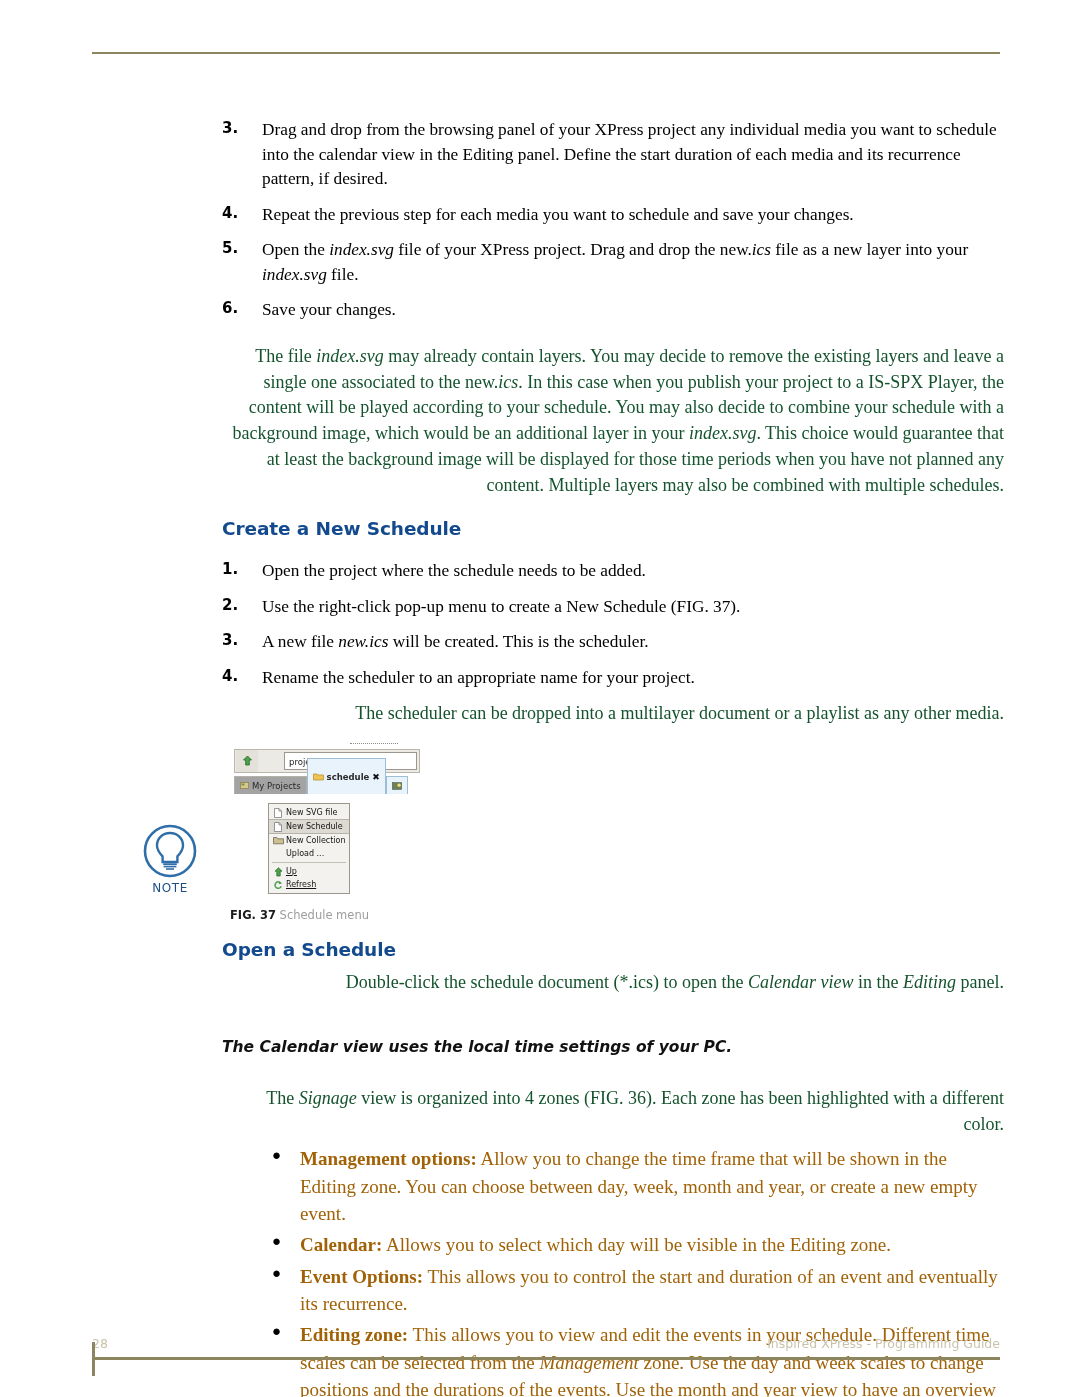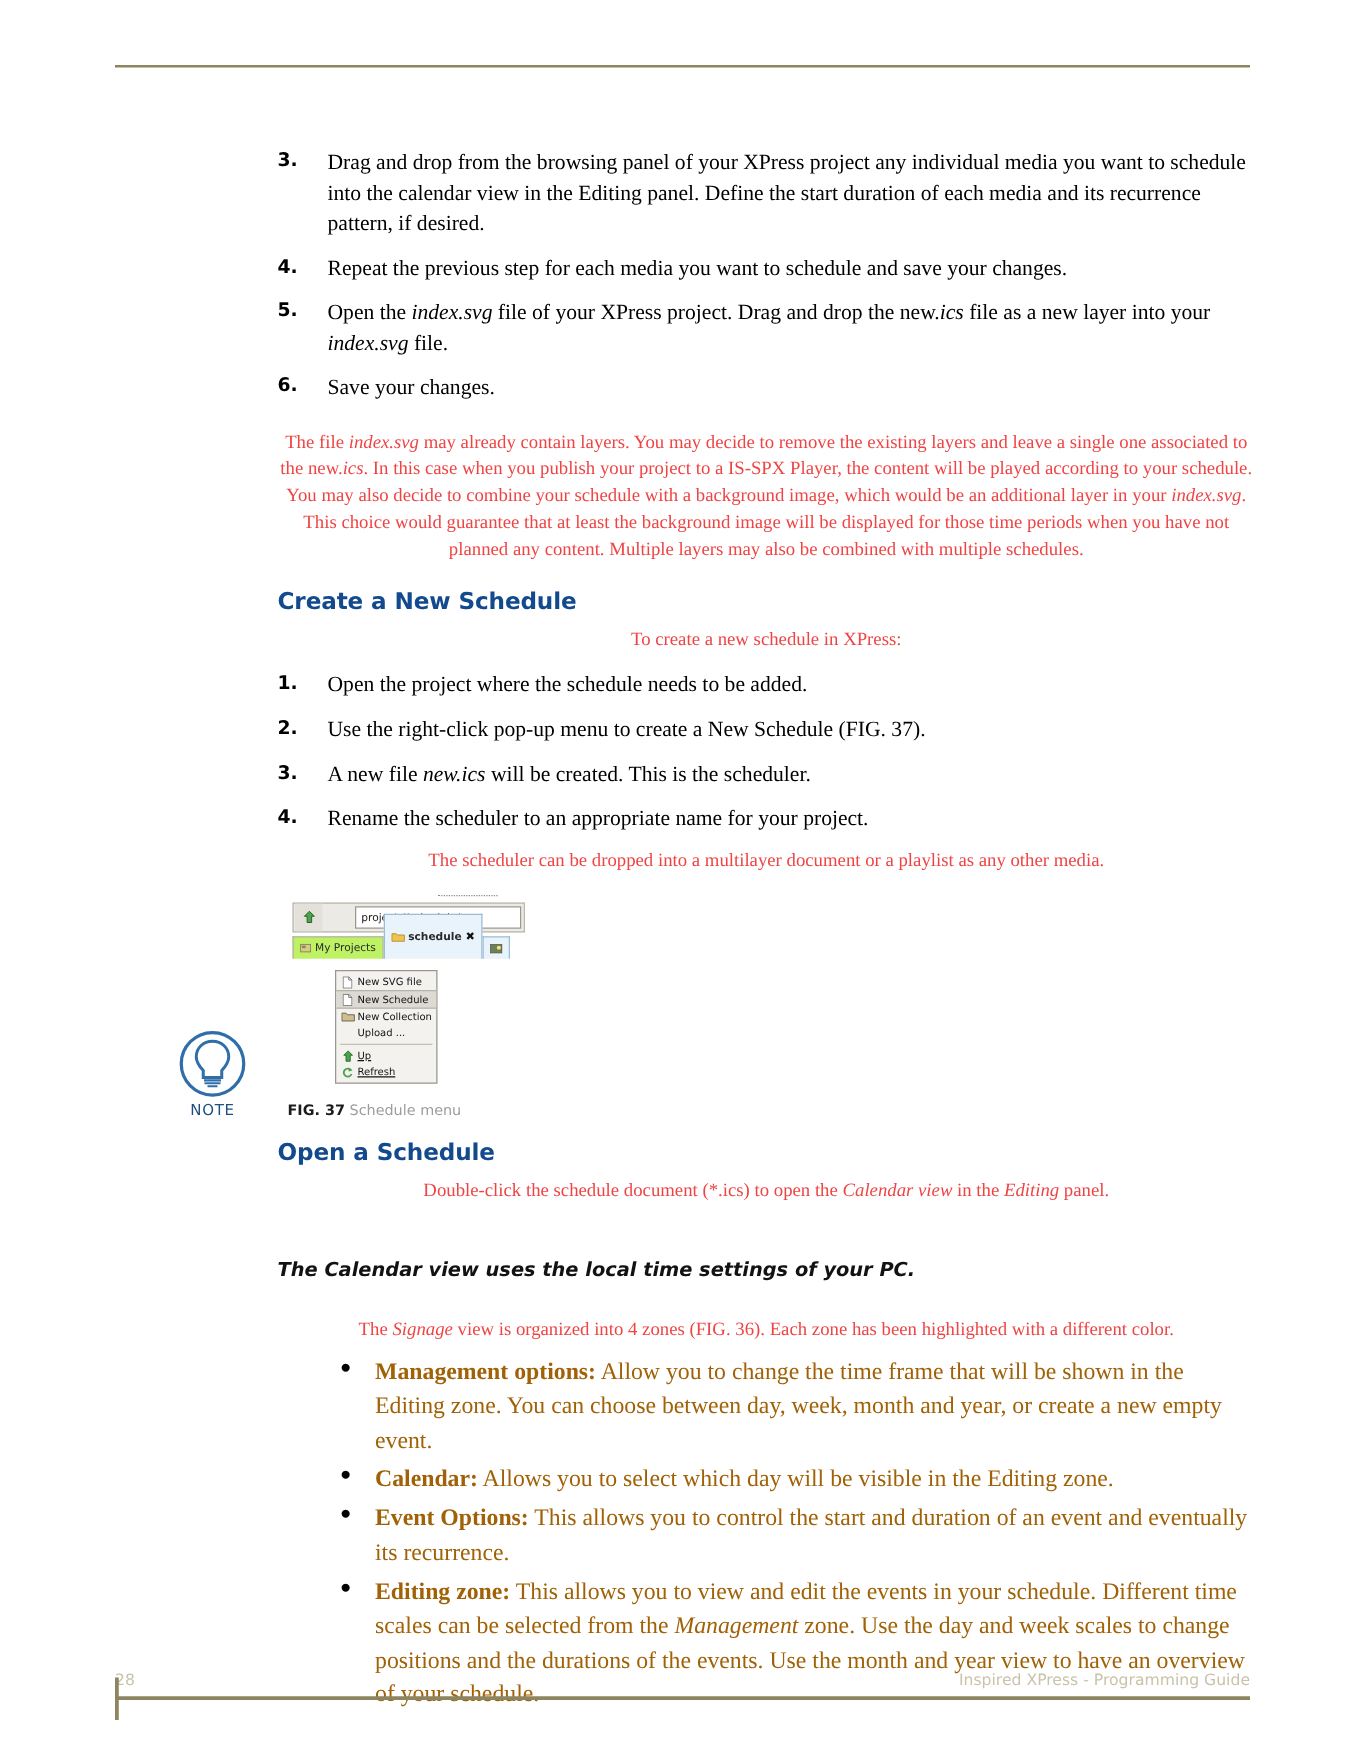--- a/index.html
+++ b/index.html
@@ -83,24 +83,24 @@
   }
   .bullet-body {
     flex: 1;
     font-size: 19px;
     line-height: 1.44;
     color: #a16207;
   }
 
   p.body-para {
     margin: 0 0 3px 0;
-    font-size: 15px;
+    font-size: 18px;
     line-height: 1.43;
-    color: #ef4444;
-    text-align: center;
+    color: #14532d;
+    text-align: right;
   }
   .gap-sm { height: 10px; }
   .gap-md { height: 17px; }
 
   h2.section-heading {
     font-family: "DejaVu Sans", sans-serif;
     font-size: 18.5px;
     font-weight: bold;
     color: #134a8e;
     margin: 0 0 10px 0;
@@ -173,21 +173,21 @@
     align-items: center;
     gap: 3px;
     height: 18px;
     padding: 0 5px;
     font-family: "DejaVu Sans", sans-serif;
     font-size: 8.5px;
     color: #2a2a2a;
     box-sizing: border-box;
   }
   .fig-tab.inactive {
-    background: #bef264;
+    background: #a3a3a3;
     border: 1px solid #b4b1a8;
     border-bottom: none;
   }
   .fig-tab.active {
     background: #e9f3fb;
     border: 1px solid #9dbcd6;
     border-bottom: none;
     font-weight: bold;
     height: 36px;
     justify-content: center;
@@ -343,21 +343,20 @@
     </div>
   </div>
 
   <div class="gap-sm"></div>
 
   <p class="body-para">The file <i>index.svg</i> may already contain layers. You may decide to remove the existing layers and leave a single one associated to the new.<i>ics</i>. In this case when you publish your project to a IS-SPX Player, the content will be played according to your schedule. You may also decide to combine your schedule with a background image, which would be an additional layer in your <i>index.svg</i>. This choice would guarantee that at least the background image will be displayed for those time periods when you have not planned any content. Multiple layers may also be combined with multiple schedules.</p>
 
   <div class="gap-md"></div>
 
   <h2 class="section-heading">Create a New Schedule</h2>
-  <p class="body-para">To create a new schedule in XPress:</p>
   <div class="gap-sm"></div>
 
   <div>
     <div class="list-row">
       <div class="list-marker">1.</div>
       <div class="list-body">Open the project where the schedule needs to be added.</div>
     </div>
     <div class="list-row">
       <div class="list-marker">2.</div>
       <div class="list-body">Use the right-click pop-up menu to create a New Schedule (FIG. 37).</div>

